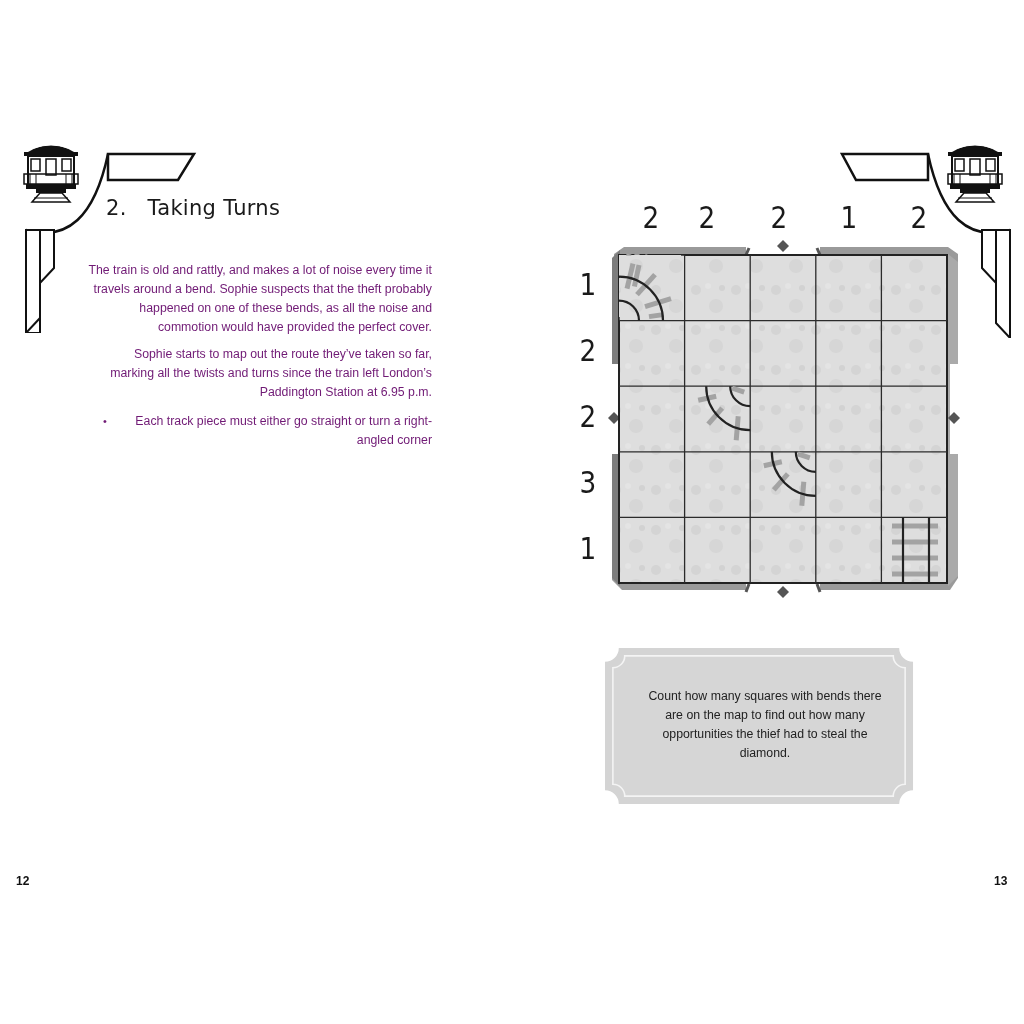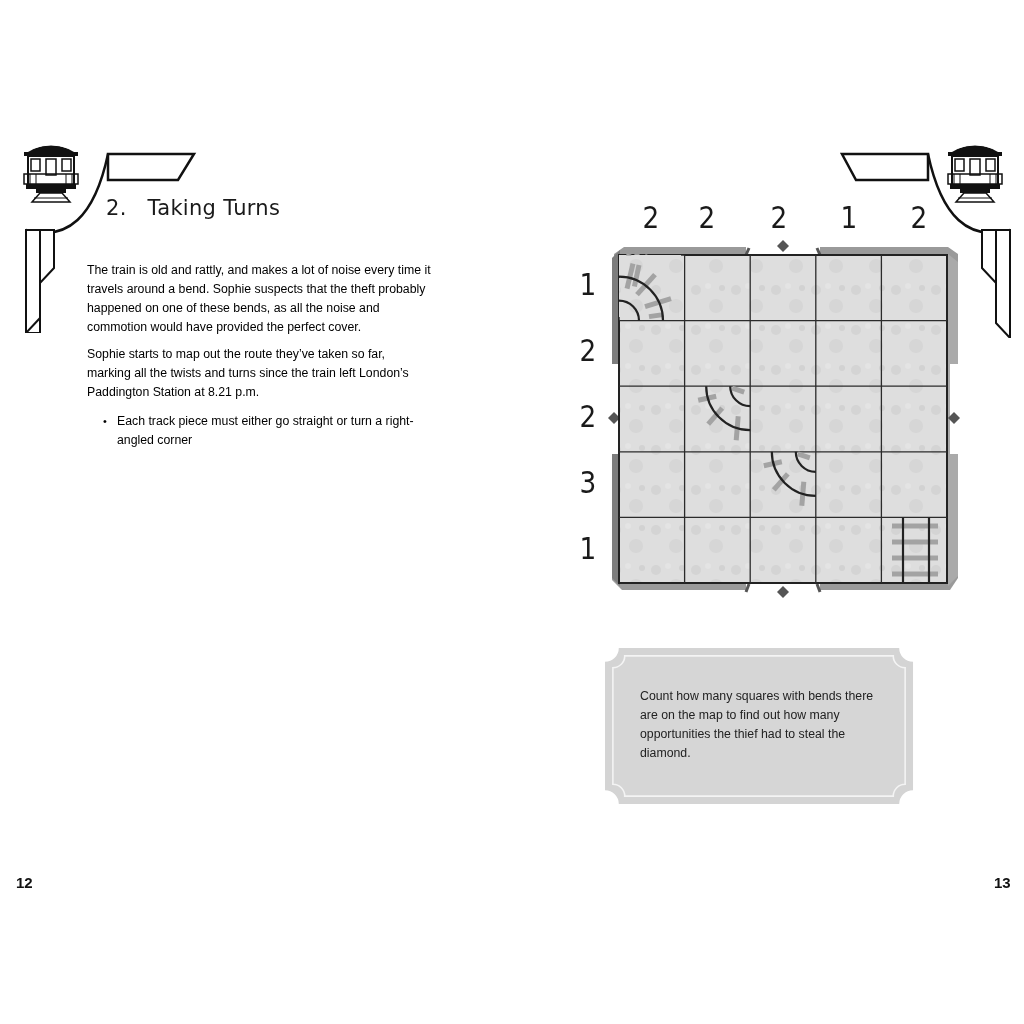--- a/index.html
+++ b/index.html
@@ -1,33 +1,33 @@
 <!DOCTYPE html>
 <html><head>
 <meta charset="utf-8">
 <style>
   html,body{margin:0;padding:0;background:#ffffff;}
   body{width:1024px;height:1024px;position:relative;overflow:hidden;font-family:"Liberation Sans",sans-serif;color:#222;}
   .abs{position:absolute;}
   .title{left:106px;top:196px;font-family:"DejaVu Sans",sans-serif;font-size:21px;color:#1a1a1a;letter-spacing:0.3px;white-space:pre;}
-  .body-text{left:87px;width:345px;font-size:12.3px;line-height:19px;color:#000000;}
+  .body-text{left:87px;width:345px;font-size:12.3px;line-height:19px;color:#701a75;}
   .body-text p{margin:0 0 8px 0;}
   .body-text b{font-weight:bold;}
   ul.bullets{margin:0;padding:0;list-style:none;}
   ul.bullets li{position:relative;padding-left:30px;margin-bottom:8px;}
   ul.bullets li::before{content:"•";position:absolute;left:16px;top:0;font-size:11px;}
-  .page-num{font-size:15px;font-weight:bold;color:#111;}
+  .page-num{font-size:12px;font-weight:bold;color:#111;}
   .clue{font-family:"DejaVu Sans",sans-serif;font-size:31px;font-weight:normal;color:#1a1a1a;text-align:center;width:40px;transform:scaleX(0.85);}
   .hint-box{left:604px;top:648px;width:310px;height:156px;}
   .hint-text{left:640px;top:686px;width:250px;font-size:12.3px;line-height:19px;color:#222;}
 </style>
 </head>
 <body>
 
-<div class="abs" style="left:0;top:0;width:512px;height:757px;">
+<div class="abs" style="left:0;top:0;width:512px;height:757px;text-align:right;">
 
   <svg class="abs" style="left:18px;top:138px;" width="180" height="195" viewBox="0 0 180 195">
 
     <polygon points="90,16 176,16 160,42 90,42" fill="#fff" stroke="#111" stroke-width="2.5"></polygon>
 
     <path d="M90,16 Q70,110 8,92" fill="none" stroke="#111" stroke-width="2.5"></path>
 
     <polygon points="8,92 22,92 22,195 8,195" fill="#fff" stroke="#111" stroke-width="2"></polygon>
     <polygon points="22,92 36,92 36,130 22,145" fill="#fff" stroke="#111" stroke-width="2"></polygon>
     <line x1="8" y1="195" x2="22" y2="180" stroke="#111" stroke-width="2"></line>
@@ -48,21 +48,21 @@
     <rect x="4" y="44" width="50" height="5" fill="#111"></rect>
     <rect x="14" y="49" width="30" height="4" fill="#111"></rect>
     <polygon points="10,62 18,53 40,53 48,62" fill="none" stroke="#111" stroke-width="1.5"></polygon>
     <line x1="12" y1="58" x2="46" y2="58" stroke="#111" stroke-width="1"></line>
   </svg>
 
   <div class="abs title"><span>2.</span>   <span>Taking Turns</span></div>
 
   <div class="abs body-text" style="top:261px;">
     <p>The train is old and rattly, and makes a lot of noise every time it travels around a bend. Sophie suspects that the theft probably happened on one of these bends, as all the noise and commotion would have provided the perfect cover.</p>
-    <p>Sophie starts to map out the route they’ve taken so far, marking all the twists and turns since the train left London’s Paddington Station at 8.21 p.m.</p>
+    <p>Sophie starts to map out the route they’ve taken so far, marking all the twists and turns since the train left London’s Paddington Station at 6.95 p.m.</p>
     <ul class="bullets" style="margin-top:10px;">
       <li>Each track piece must either go straight or turn a right-angled corner</li>
     </ul>
   </div>
 
   <div class="abs page-num" style="left:16px;top:874px;">12</div>
 </div>
 
 <div class="abs" style="left:512px;top:0;width:512px;height:1024px;">
 
@@ -249,16 +249,16 @@
       </g>
       <line x1="295" y1="277.4" x2="295" y2="343" stroke="#222" stroke-width="2.2"></line>
       <line x1="321" y1="277.4" x2="321" y2="343" stroke="#222" stroke-width="2.2"></line>
     </g>
   </svg>
 
   <svg class="abs hint-box" style="left:92px;top:648px;" width="312" height="158" viewBox="0 0 312 158">
     <path d="M14,0 H298 A14,14 0 0 0 312,14 V144 A14,14 0 0 0 298,158 H14 A14,14 0 0 0 0,144 V14 A14,14 0 0 0 14,0 Z" fill="#d4d4d4"></path>
     <path d="M20,8 H292 A12,12 0 0 0 304,20 V138 A12,12 0 0 0 292,150 H20 A12,12 0 0 0 8,138 V20 A12,12 0 0 0 20,8 Z" fill="#d6d6d6" stroke="#f4f4f4" stroke-width="1.6"></path>
   </svg>
-  <div class="abs hint-text" style="left:128px;top:687px;">Count how many squares with bends there are on the map to find out how many opportunities the thief had to steal the diamond.</div>
+  <div class="abs hint-text" style="left:128px;top:687px;text-align:center;">Count how many squares with bends there are on the map to find out how many opportunities the thief had to steal the diamond.</div>
 
   <div class="abs page-num" style="left:482px;top:874px;">13</div>
 </div>
 
 </body></html>

